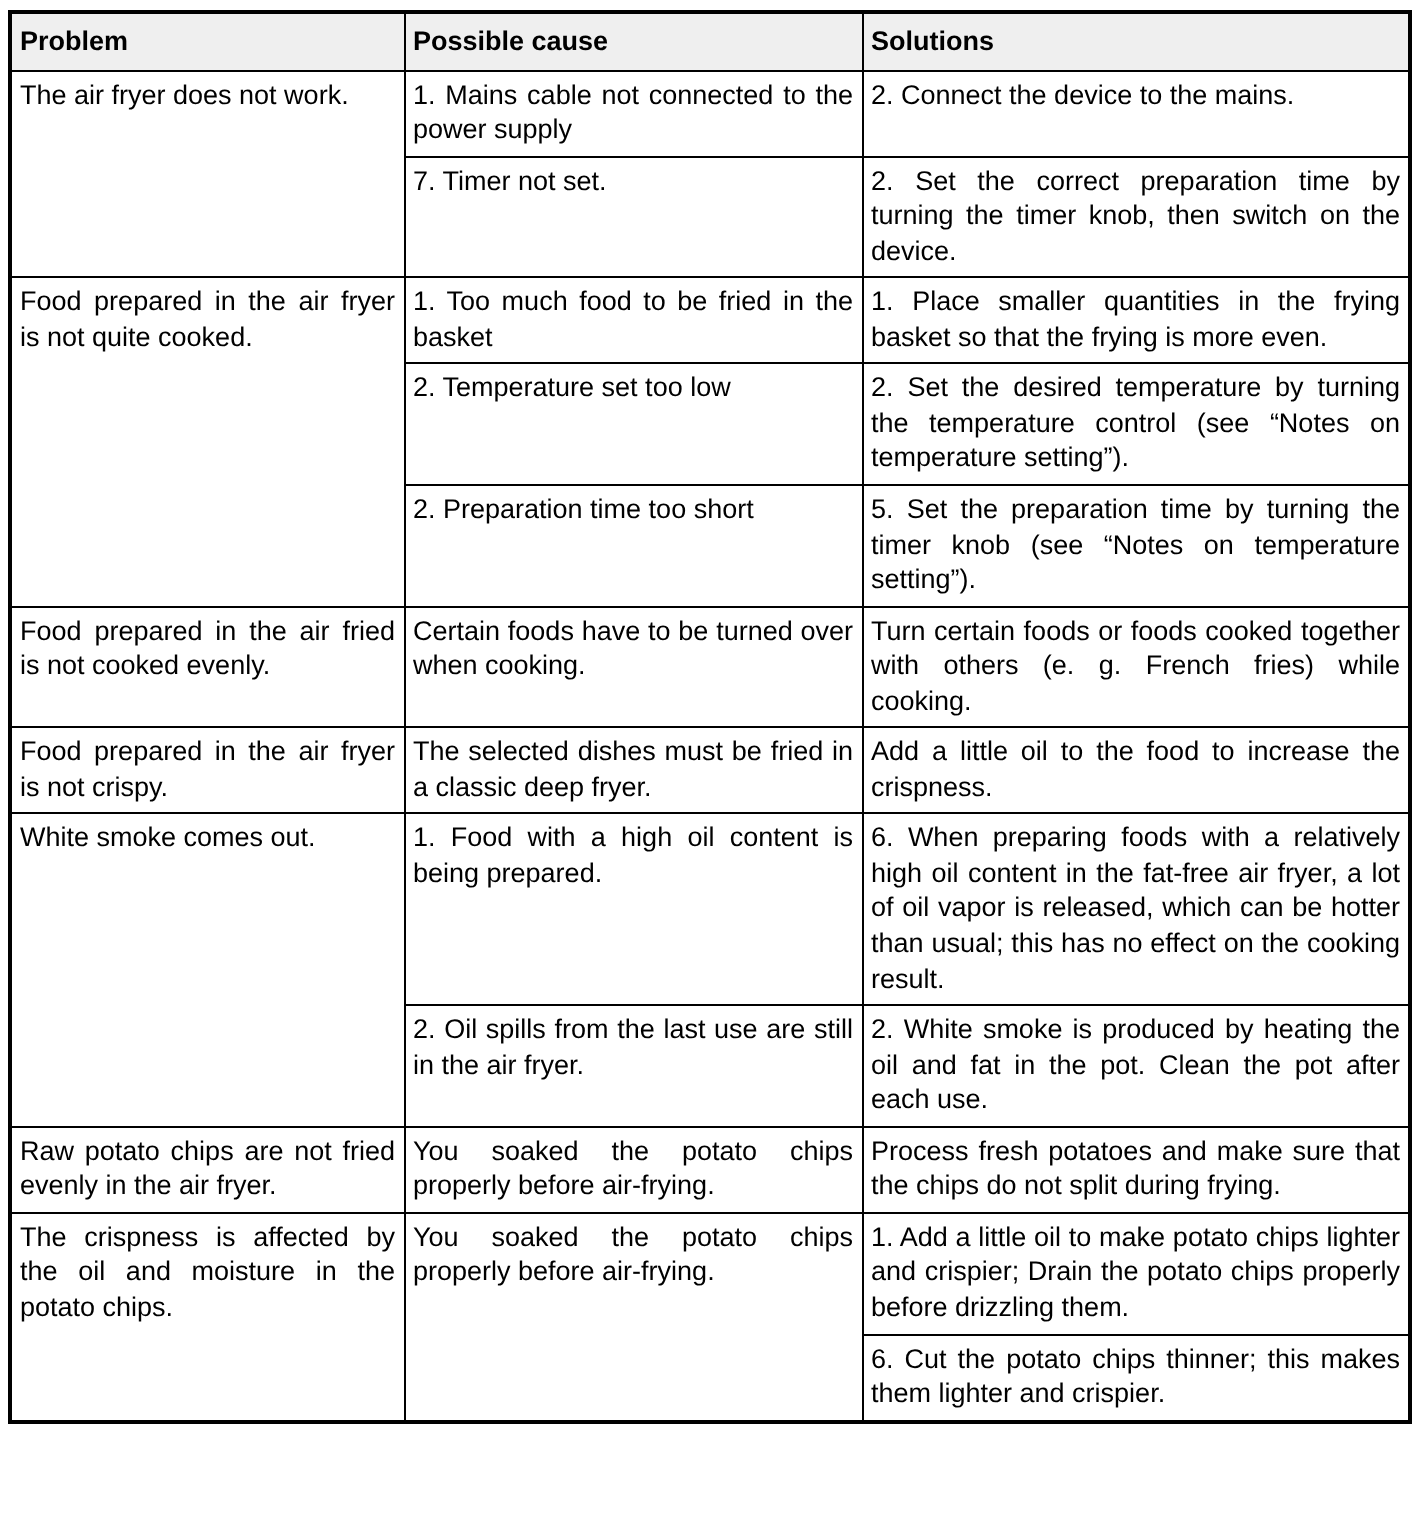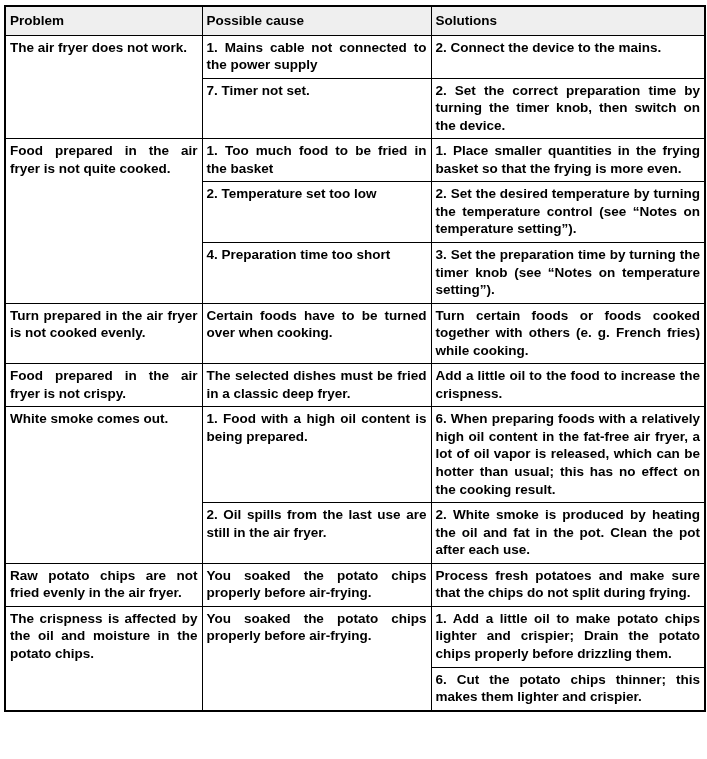--- a/index.html
+++ b/index.html
@@ -36,21 +36,20 @@
   }
   th {
     background: #efefef;
     font-weight: bold;
     text-align: left;
     padding-top: 5px;
     padding-bottom: 5px;
   }
   td {
     text-align: justify;
-    font-weight: bold;
   }
 </style>
 </head>
 <body>
 
 <div class="page">
   <table class="trouble">
     <colgroup>
       <col class="c-problem">
       <col class="c-cause">
@@ -78,26 +77,26 @@
       <tr>
         <td rowspan="3">Food prepared in the air fryer is not quite cooked.</td>
         <td>1. Too much food to be fried in the basket</td>
         <td>1. Place smaller quantities in the frying basket so that the frying is more even.</td>
       </tr>
       <tr>
         <td>2. Temperature set too low</td>
         <td>2. Set the desired temperature by turning the temperature control (see “Notes on temperature setting”).</td>
       </tr>
       <tr>
-        <td>4. Preparation time too short</td>
-        <td>3. Set the preparation time by turning the timer knob (see “Notes on temperature setting”).</td>
+        <td>2. Preparation time too short</td>
+        <td>5. Set the preparation time by turning the timer knob (see “Notes on temperature setting”).</td>
       </tr>
 
       <tr>
-        <td>Turn prepared in the air fryer is not cooked evenly.</td>
+        <td>Food prepared in the air fried is not cooked evenly.</td>
         <td>Certain foods have to be turned over when cooking.</td>
         <td>Turn certain foods or foods cooked together with others (e. g. French fries) while cooking.</td>
       </tr>
 
       <tr>
         <td>Food prepared in the air fryer is not crispy.</td>
         <td>The selected dishes must be fried in a classic deep fryer.</td>
         <td>Add a little oil to the food to increase the crispness.</td>
       </tr>
 

